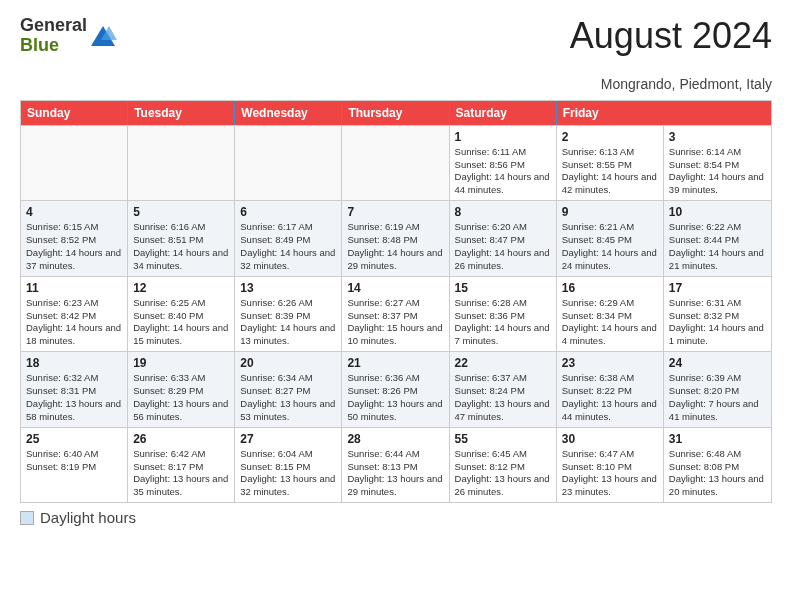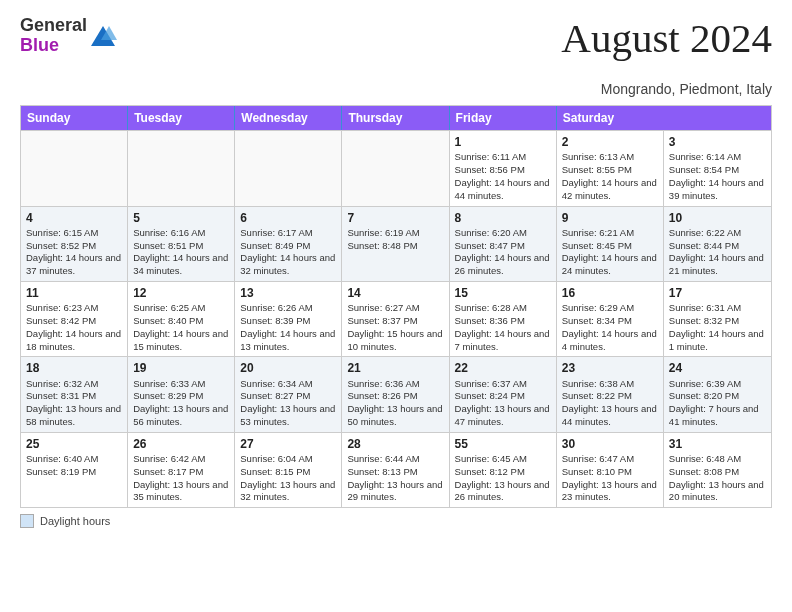--- a/index.html
+++ b/index.html
@@ -27,51 +27,50 @@
       display: flex;
       align-items: center;
       gap: 0px;
     }
     .logo-text {
       font-size: 18px;
       font-weight: bold;
       line-height: 1.1;
     }
     .logo-general { color: #333; }
-    .logo-blue { color: #a21caf; }
+    .logo-blue { color: #4d7c0f; }
     .logo-icon {
       width: 28px;
       height: 28px;
       margin-left: 2px;
     }
     .title-block {
       text-align: right;
     }
     .month-year {
-      font-size: 41px;
+      font-size: 36px;
       font-weight: normal;
       color: #222;
       line-height: 1.1;
-      font-family: Liberation Serif, serif;
     }
     .location {
       font-size: 14px;
       color: #444;
       margin-top: 20px;
     }
     .calendar {
       flex: 1;
       display: flex;
       flex-direction: column;
       border: 1px solid #ccc;
     }
     .cal-header-row {
       display: grid;
       grid-template-columns: repeat(7, 1fr);
-      background: #8b5cf6;
+      background: #ef4444;
     }
     .cal-header-cell {
       color: #fff;
       font-size: 12px;
       font-weight: bold;
       padding: 5px 6px;
       text-align: left;
       border-right: 1px solid #3a8fd4;
     }
     .cal-header-cell:last-child { border-right: none; }
@@ -102,21 +101,21 @@
       font-size: 12px;
       font-weight: bold;
       color: #222;
       display: block;
       margin-bottom: 1px;
     }
     .footer {
       display: flex;
       align-items: center;
       margin-top: 6px;
-      font-size: 11px;
+      font-size: 15px;
       color: #444;
       gap: 6px;
     }
     .footer-box {
       width: 14px;
       height: 14px;
       background: #d0e4f7;
       border: 1px solid #aaa;
       display: inline-block;
     }
@@ -143,22 +142,22 @@
       <div class="location">Mongrando, Piedmont, Italy</div>
     </div>
   </div>
 
   <div class="calendar">
     <div class="cal-header-row">
     <div class="cal-header-cell">Sunday</div>
         <div class="cal-header-cell">Tuesday</div>
         <div class="cal-header-cell">Wednesday</div>
         <div class="cal-header-cell">Thursday</div>
+        <div class="cal-header-cell">Saturday</div>
         <div class="cal-header-cell">Friday</div>
-        <div class="cal-header-cell">Saturday</div>
       </div>
     <div class="cal-body">
     <div class="cal-row">
           <div class="cal-cell empty"></div>
           <div class="cal-cell empty"></div>
           <div class="cal-cell empty"></div>
           <div class="cal-cell empty"></div>
           <div class="cal-cell">
             <span class="day-num">1</span>
             <div>Sunrise: 6:11 AM</div>
@@ -194,20 +193,21 @@
           <div class="cal-cell alt-row">
             <span class="day-num">6</span>
             <div>Sunrise: 6:17 AM</div>
             <div>Sunset: 8:49 PM</div>
             <div>Daylight: 14 hours and 32 minutes.</div>
           </div>
           <div class="cal-cell alt-row">
             <span class="day-num">7</span>
             <div>Sunrise: 6:19 AM</div>
             <div>Sunset: 8:48 PM</div>
+            <div>Daylight: 14 hours and 29 minutes.</div>
           </div>
           <div class="cal-cell alt-row">
             <span class="day-num">8</span>
             <div>Sunrise: 6:20 AM</div>
             <div>Sunset: 8:47 PM</div>
             <div>Daylight: 14 hours and 26 minutes.</div>
           </div>
           <div class="cal-cell alt-row">
             <span class="day-num">9</span>
             <div>Sunrise: 6:21 AM</div>

